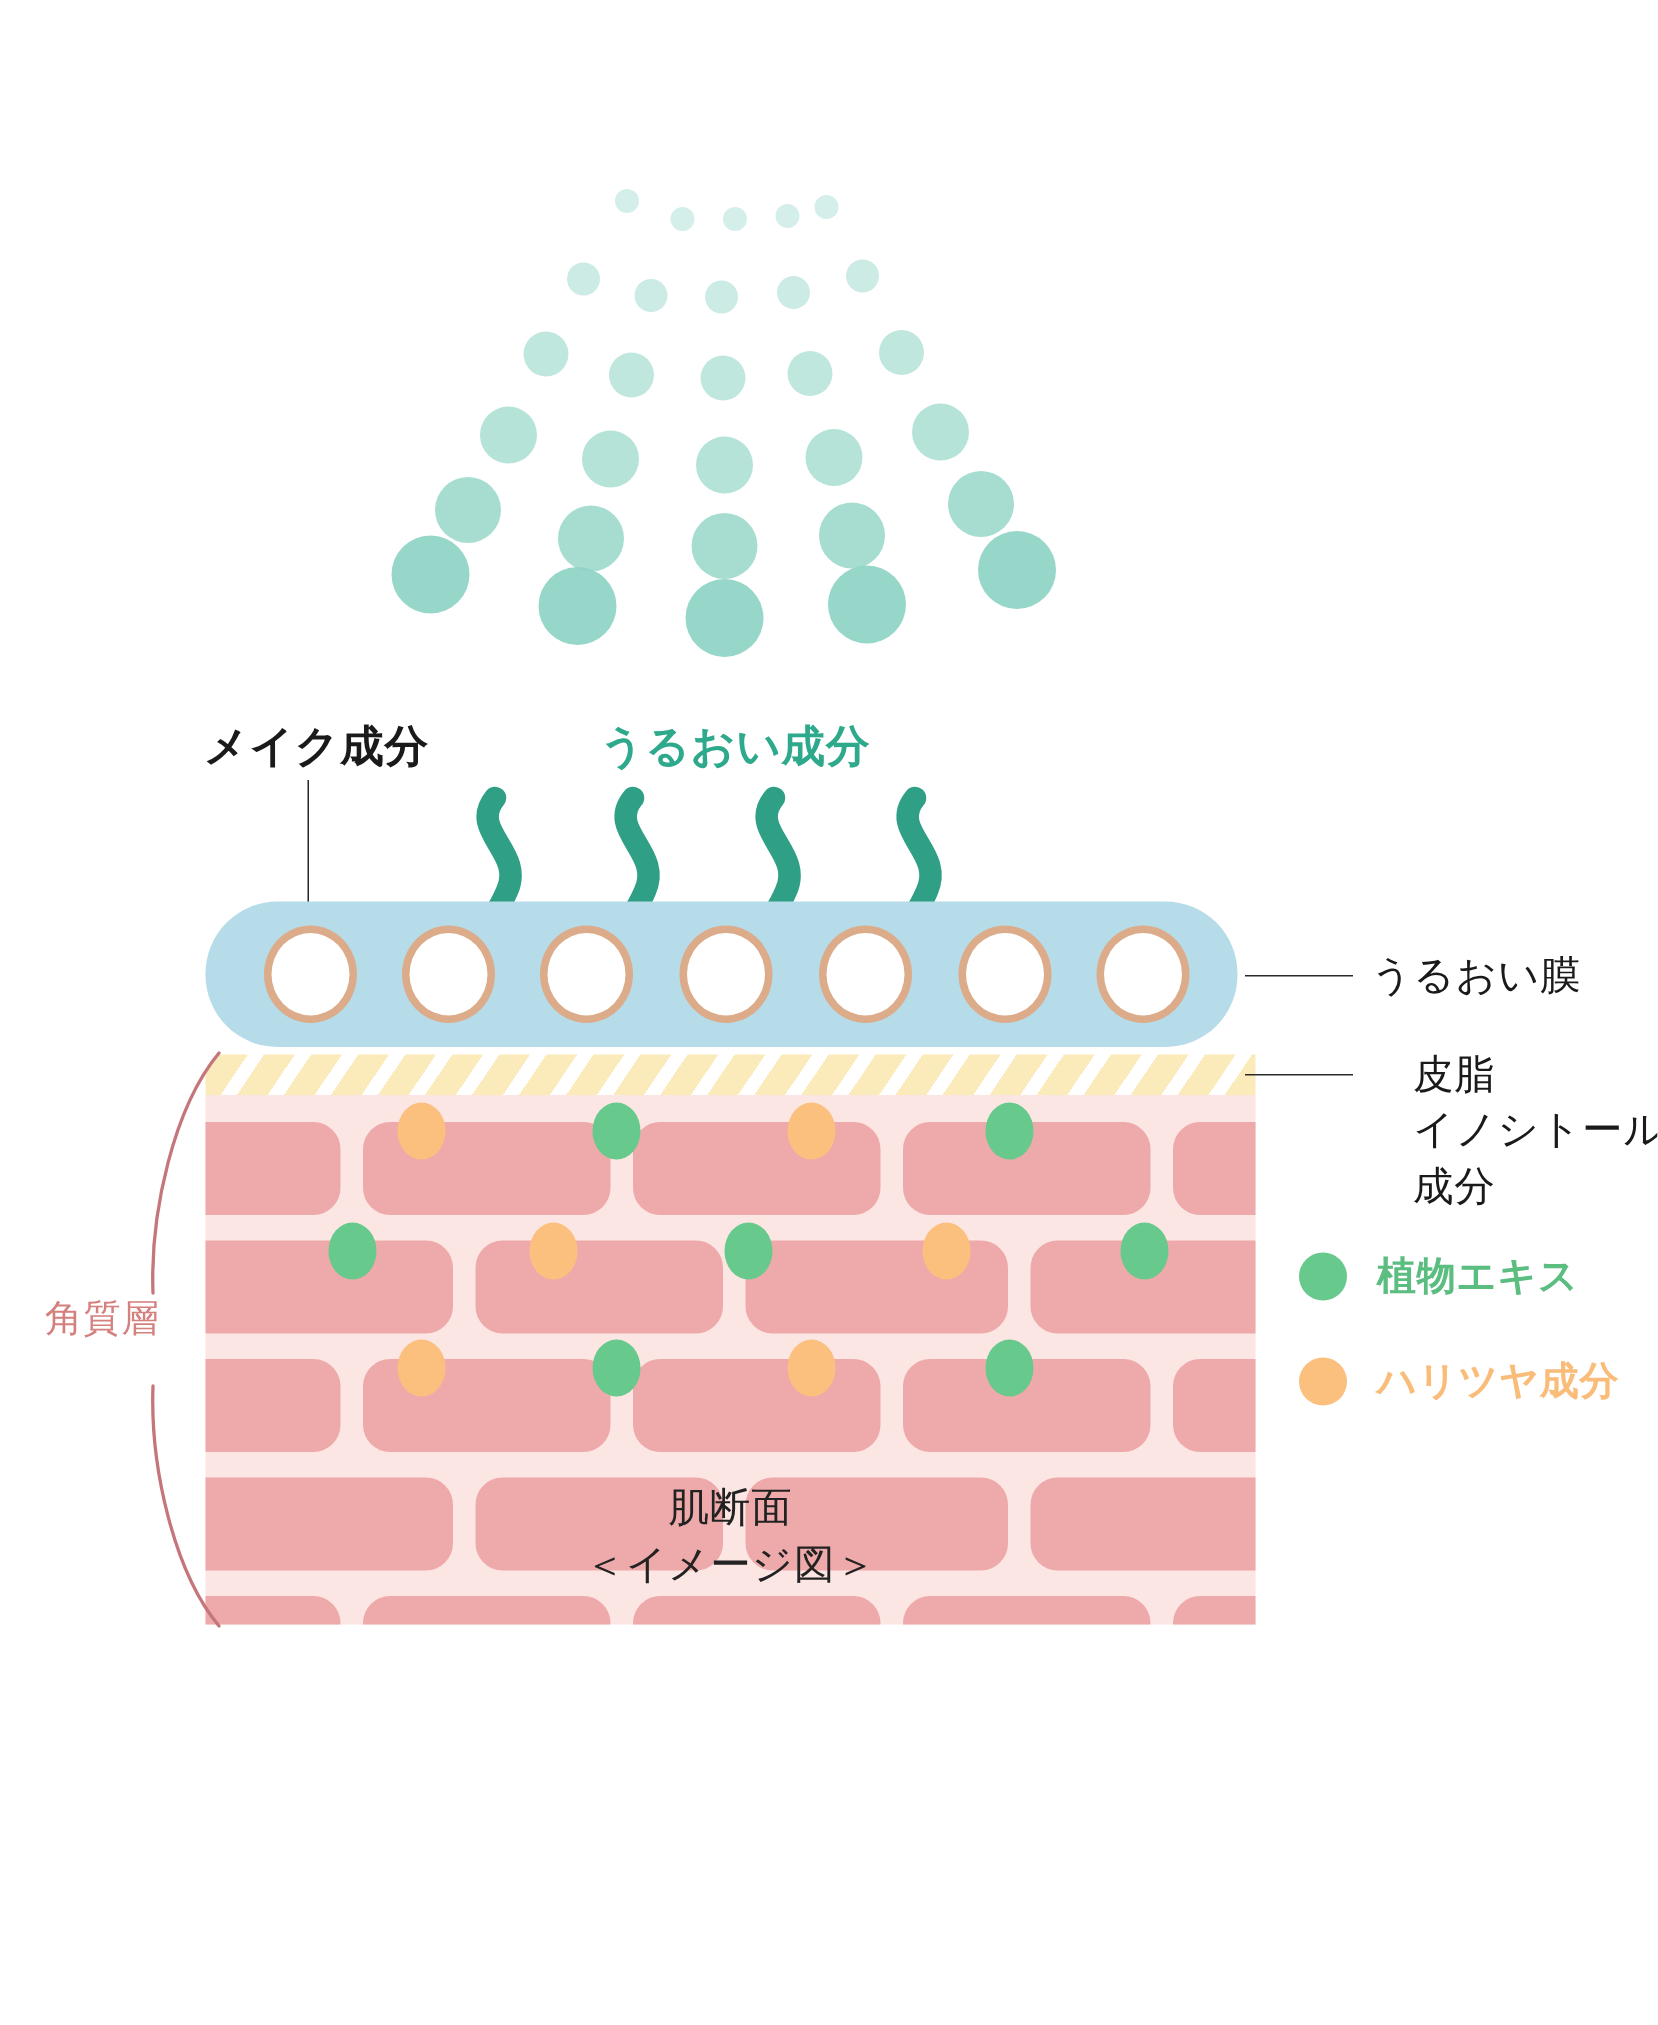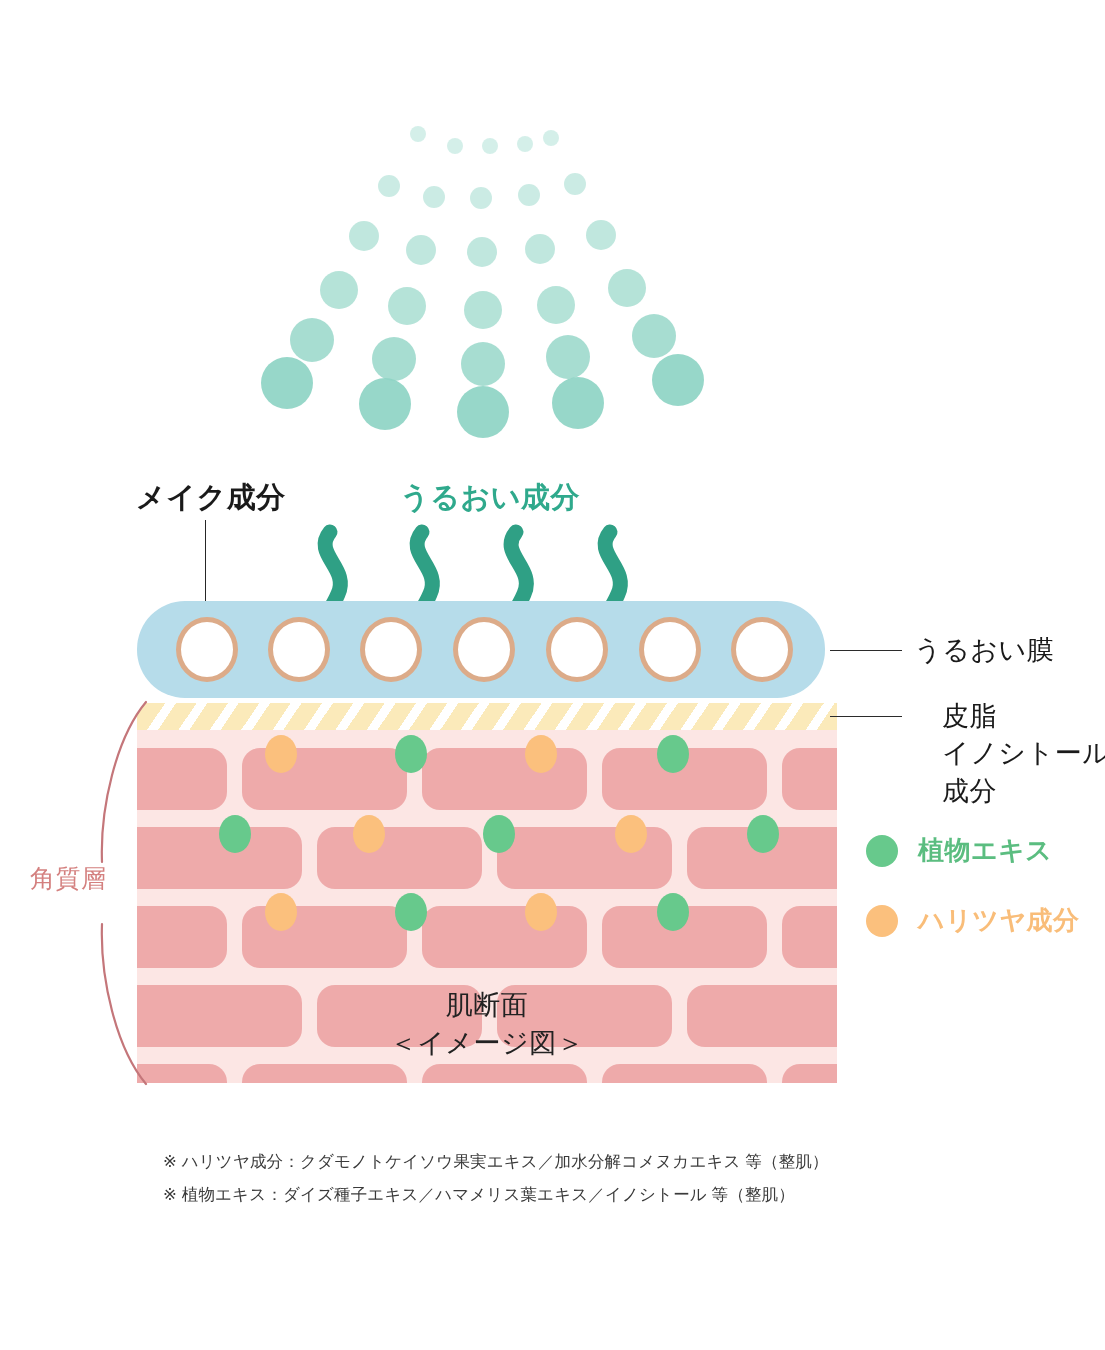--- a/index.html
+++ b/index.html
@@ -323,18 +323,14 @@
 
   <div class="legend-row" id="legend-firm">
     <div class="legend-swatch" style="background:#fbc07d;"></div>
     <div class="legend-text" style="color:#f9bd79;">ハリツヤ成分</div>
   </div>
   <div class="legend-row" id="legend-plant">
     <div class="legend-swatch" style="background:#67c98c;"></div>
     <div class="legend-text" style="color:#5bbd80;">植物エキス</div>
   </div>
 
-  <div id="notes">
-    <div>※  ハリツヤ成分：クダモノトケイソウ果実エキス／加水分解コメヌカエキス  等（整肌）</div>
-    <div>※  植物エキス：ダイズ種子エキス／ハマメリス葉エキス／イノシトール  等（整肌）</div>
-  </div>
 
 </div>
 
 </body></html>

